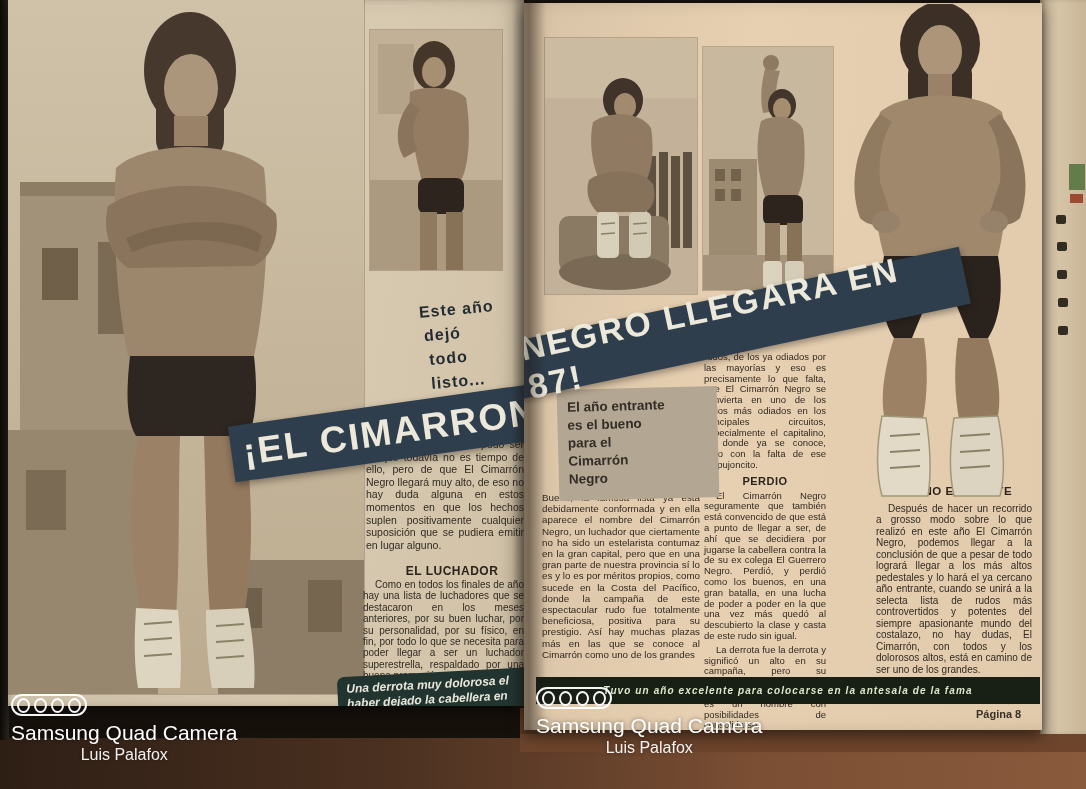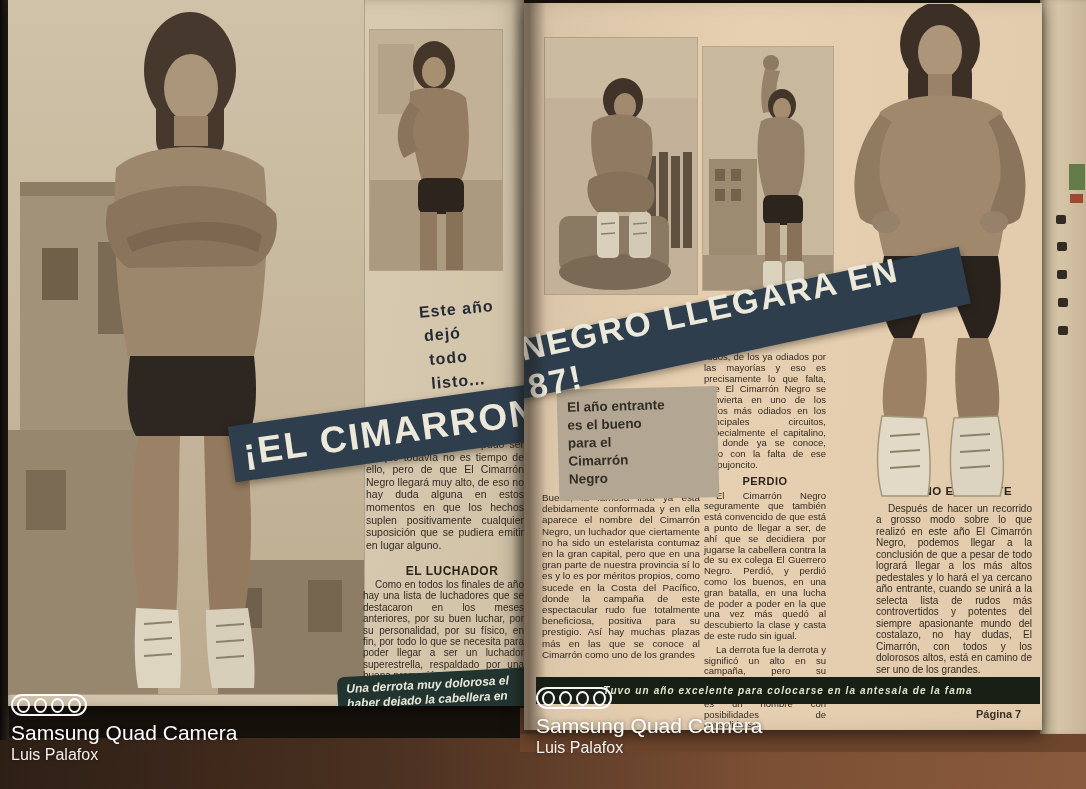--- a/index.html
+++ b/index.html
@@ -82,21 +82,21 @@
 
   
   .watermark{position:absolute;z-index:60;color:#fff;text-shadow:0 0 4px rgba(0,0,0,.45);}
   .wm-left{left:11px;top:694px;}
   .wm-right{left:536px;top:687px;}
   .quad-icon{display:flex;align-items:center;gap:4px;width:64px;height:14px;
     border:2.5px solid rgba(255,255,255,.96);border-radius:12px;padding:2px 4px;margin-bottom:5px;}
   .quad-icon span{display:block;width:11px;height:11px;border:2.5px solid rgba(255,255,255,.96);
     border-radius:50%;}
   .wm-camera{font-size:21px;font-weight:normal;line-height:24px;}
-  .wm-author{font-size:16px;line-height:20px;opacity:.93;}
+  .wm-author{font-size:16px;line-height:20px;opacity:.93;text-align:center;}
 </style>
 </head>
 <body>
 
 <div id="stage">
 
   <div class="abs table-wood"></div>
   <div class="abs table-under-right"></div>
   <div class="abs window-glimpse"></div>
   <div class="abs spine-edge"></div>
@@ -297,21 +297,21 @@
 
     <div class="bodycol rp-col3">
       <div class="colhead">EL AÑO ENTRANTE</div>
       <p class="indent">Después de hacer un recorrido a grosso modo sobre lo que realizó en este año El Cimarrón Negro, podemos llegar a la conclusión de que a pesar de todo logrará llegar a los más altos pedestales y lo hará el ya cercano año entrante, cuando se unirá a la selecta lista de rudos más controvertidos y potentes del siempre apasionante mundo del costalazo, no hay dudas, El Cimarrón, con todos y los dolorosos altos, está en camino de ser uno de los grandes.</p>
     </div>
 
     <div class="footer-banner">
       <span>Tuvo un año excelente para colocarse en la antesala de la fama</span>
     </div>
 
-    <div class="rp-pagenum">Página 7</div>
+    <div class="rp-pagenum">Página 8</div>
   </div>
 
   <div class="abs gutter"></div>
 
   <div class="watermark wm-left">
     <div class="quad-icon">
       <span></span>
       <span></span>
       <span></span>
       <span></span>

